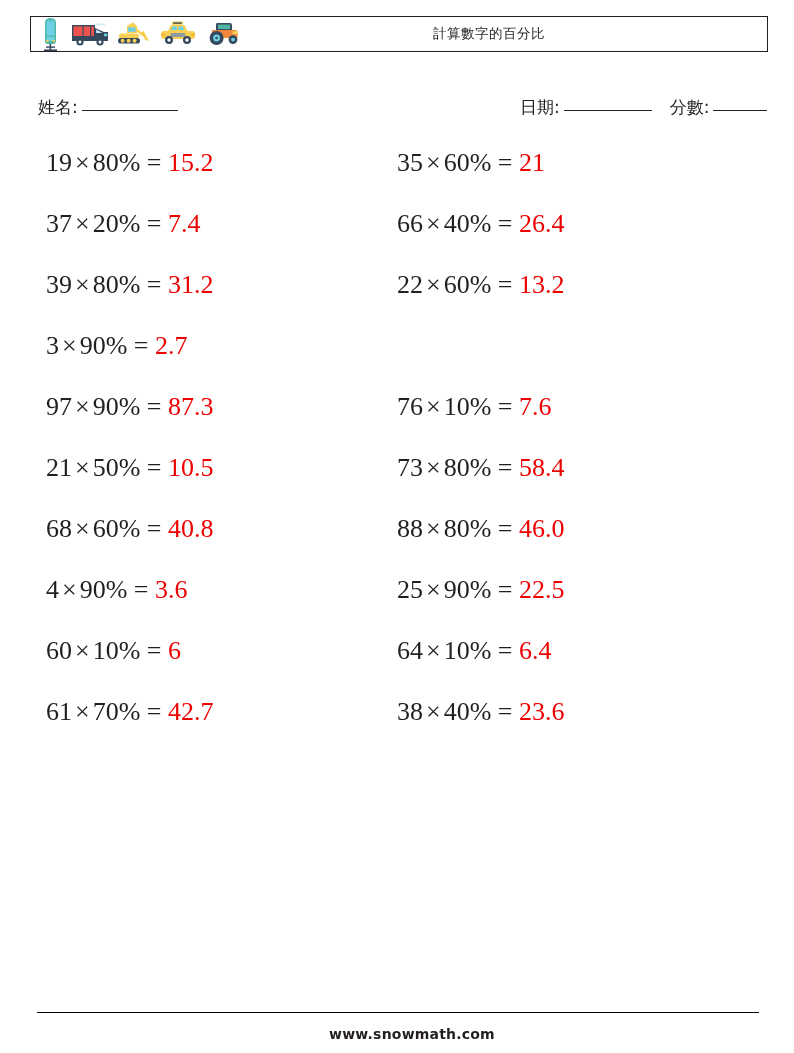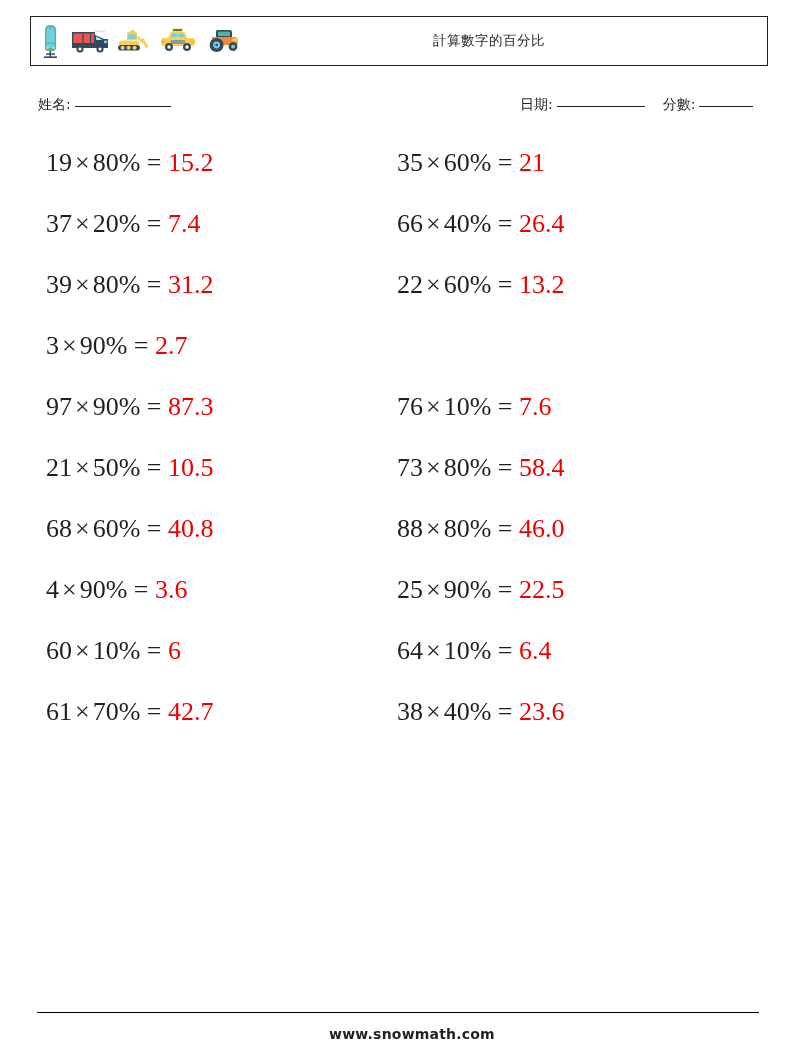--- a/index.html
+++ b/index.html
@@ -16,21 +16,21 @@
     color: #231f20;
     overflow: hidden;
   }
 
   
   .header-box {
     position: absolute;
     left: 30px;
     top: 16px;
     width: 738px;
-    height: 50px;
+    height: 36px;
     border: 1px solid #231f20;
     box-sizing: border-box;
   }
   .header-icons {
     position: absolute;
     left: 8px;
     top: 50%;
     transform: translateY(-50%);
     display: flex;
     align-items: center;
@@ -53,21 +53,21 @@
   }
 
   
   .info-row {
     position: absolute;
     left: 38px;
     top: 96px;
     width: 736px;
     height: 22px;
     font-family: "DejaVu Sans", "Liberation Sans", sans-serif;
-    font-size: 14px;
+    font-size: 17px;
     color: #231f20;
   }
   .info-left {
     position: absolute;
     left: 0;
     top: 0;
     white-space: nowrap;
   }
   .info-right {
     position: absolute;

